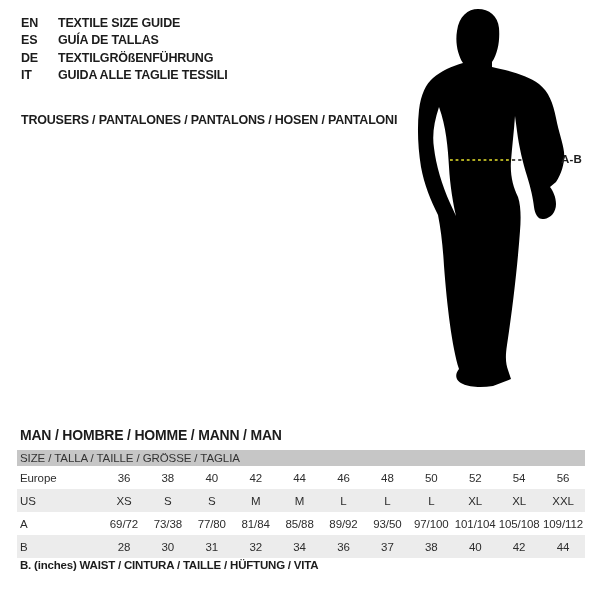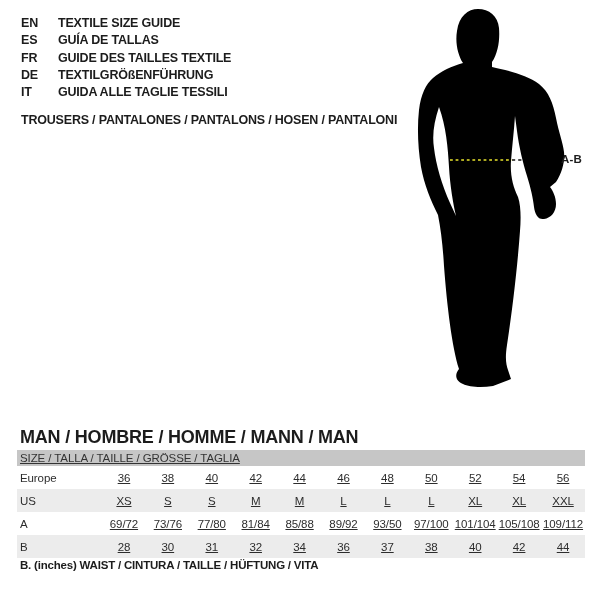--- a/index.html
+++ b/index.html
@@ -18,45 +18,44 @@
   
   #product-heading{left:21px;top:113px;font-size:12.5px;font-weight:700;letter-spacing:-0.2px;white-space:nowrap;}
 
   
   #figure-svg{left:0;top:0;width:600px;height:600px;pointer-events:none;}
 
   
   #measure-label{left:561px;top:153px;font-size:11.5px;font-weight:600;letter-spacing:0.2px;}
 
   
-  #section-heading{left:20px;top:427px;font-size:18px;font-weight:700;letter-spacing:-0.2px;}
+  #section-heading{left:20px;top:427px;font-size:14px;font-weight:700;letter-spacing:-0.2px;}
 
   
   #size-table-wrap{left:17px;top:450px;width:568px;}
   table{border-collapse:collapse;table-layout:fixed;width:100%;font-size:11.5px;color:#2d2d2d;}
   th,td{padding:0;height:23px;vertical-align:middle;font-weight:400;letter-spacing:-0.1px;}
-  td{text-align:center;text-decoration:underline;}
+  td{text-align:center;}
   th{text-align:left;padding-left:3px;}
   col.label-col{width:85px;}
   tr.header-row td{
     background:var(--header-bg,#c6c6c6);
     text-align:left;padding-left:3px;color:#333;height:16px;
   }
   tr.stripe{background:var(--stripe-bg,#ececec);}
 
   
   #notes-block{left:20px;top:558px;font-size:11.5px;font-weight:700;line-height:15.4px;letter-spacing:-0.2px;}
 </style>
 </head>
 <body style="--header-bg: #c6c6c6; --stripe-bg: #ececec;">
 
 <div id="lang-block" class="abs">
     <div class="lang-row"><span class="lang-code">EN</span><span>TEXTILE SIZE GUIDE</span></div>
     <div class="lang-row"><span class="lang-code">ES</span><span>GUÍA DE TALLAS</span></div>
-    <div class="lang-row"><span class="lang-code">FR</span><span>GUIDE DES TAILLES TEXTILE</span></div>
     <div class="lang-row"><span class="lang-code">DE</span><span>TEXTILGRÖßENFÜHRUNG</span></div>
     <div class="lang-row"><span class="lang-code">IT</span><span>GUIDA ALLE TAGLIE TESSILI</span></div>
   </div>
 
 <div id="product-heading" class="abs">TROUSERS / PANTALONES / PANTALONS / HOSEN / PANTALONI</div>
 
 <svg id="figure-svg" class="abs" viewBox="0 0 600 600" xmlns="http://www.w3.org/2000/svg">
 
   <line x1="450" y1="160" x2="560" y2="160" stroke-width="1.3" stroke-dasharray="3.2 3" stroke="#111111"></line>
 
@@ -119,21 +118,21 @@
           <td>L</td>
           <td>L</td>
           <td>L</td>
           <td>XL</td>
           <td>XL</td>
           <td>XXL</td>
         </tr>
         <tr>
           <th>A</th>
           <td>69/72</td>
-          <td>73/76</td>
+          <td>73/38</td>
           <td>77/80</td>
           <td>81/84</td>
           <td>85/88</td>
           <td>89/92</td>
           <td>93/50</td>
           <td>97/100</td>
           <td>101/104</td>
           <td>105/108</td>
           <td>109/112</td>
         </tr>

